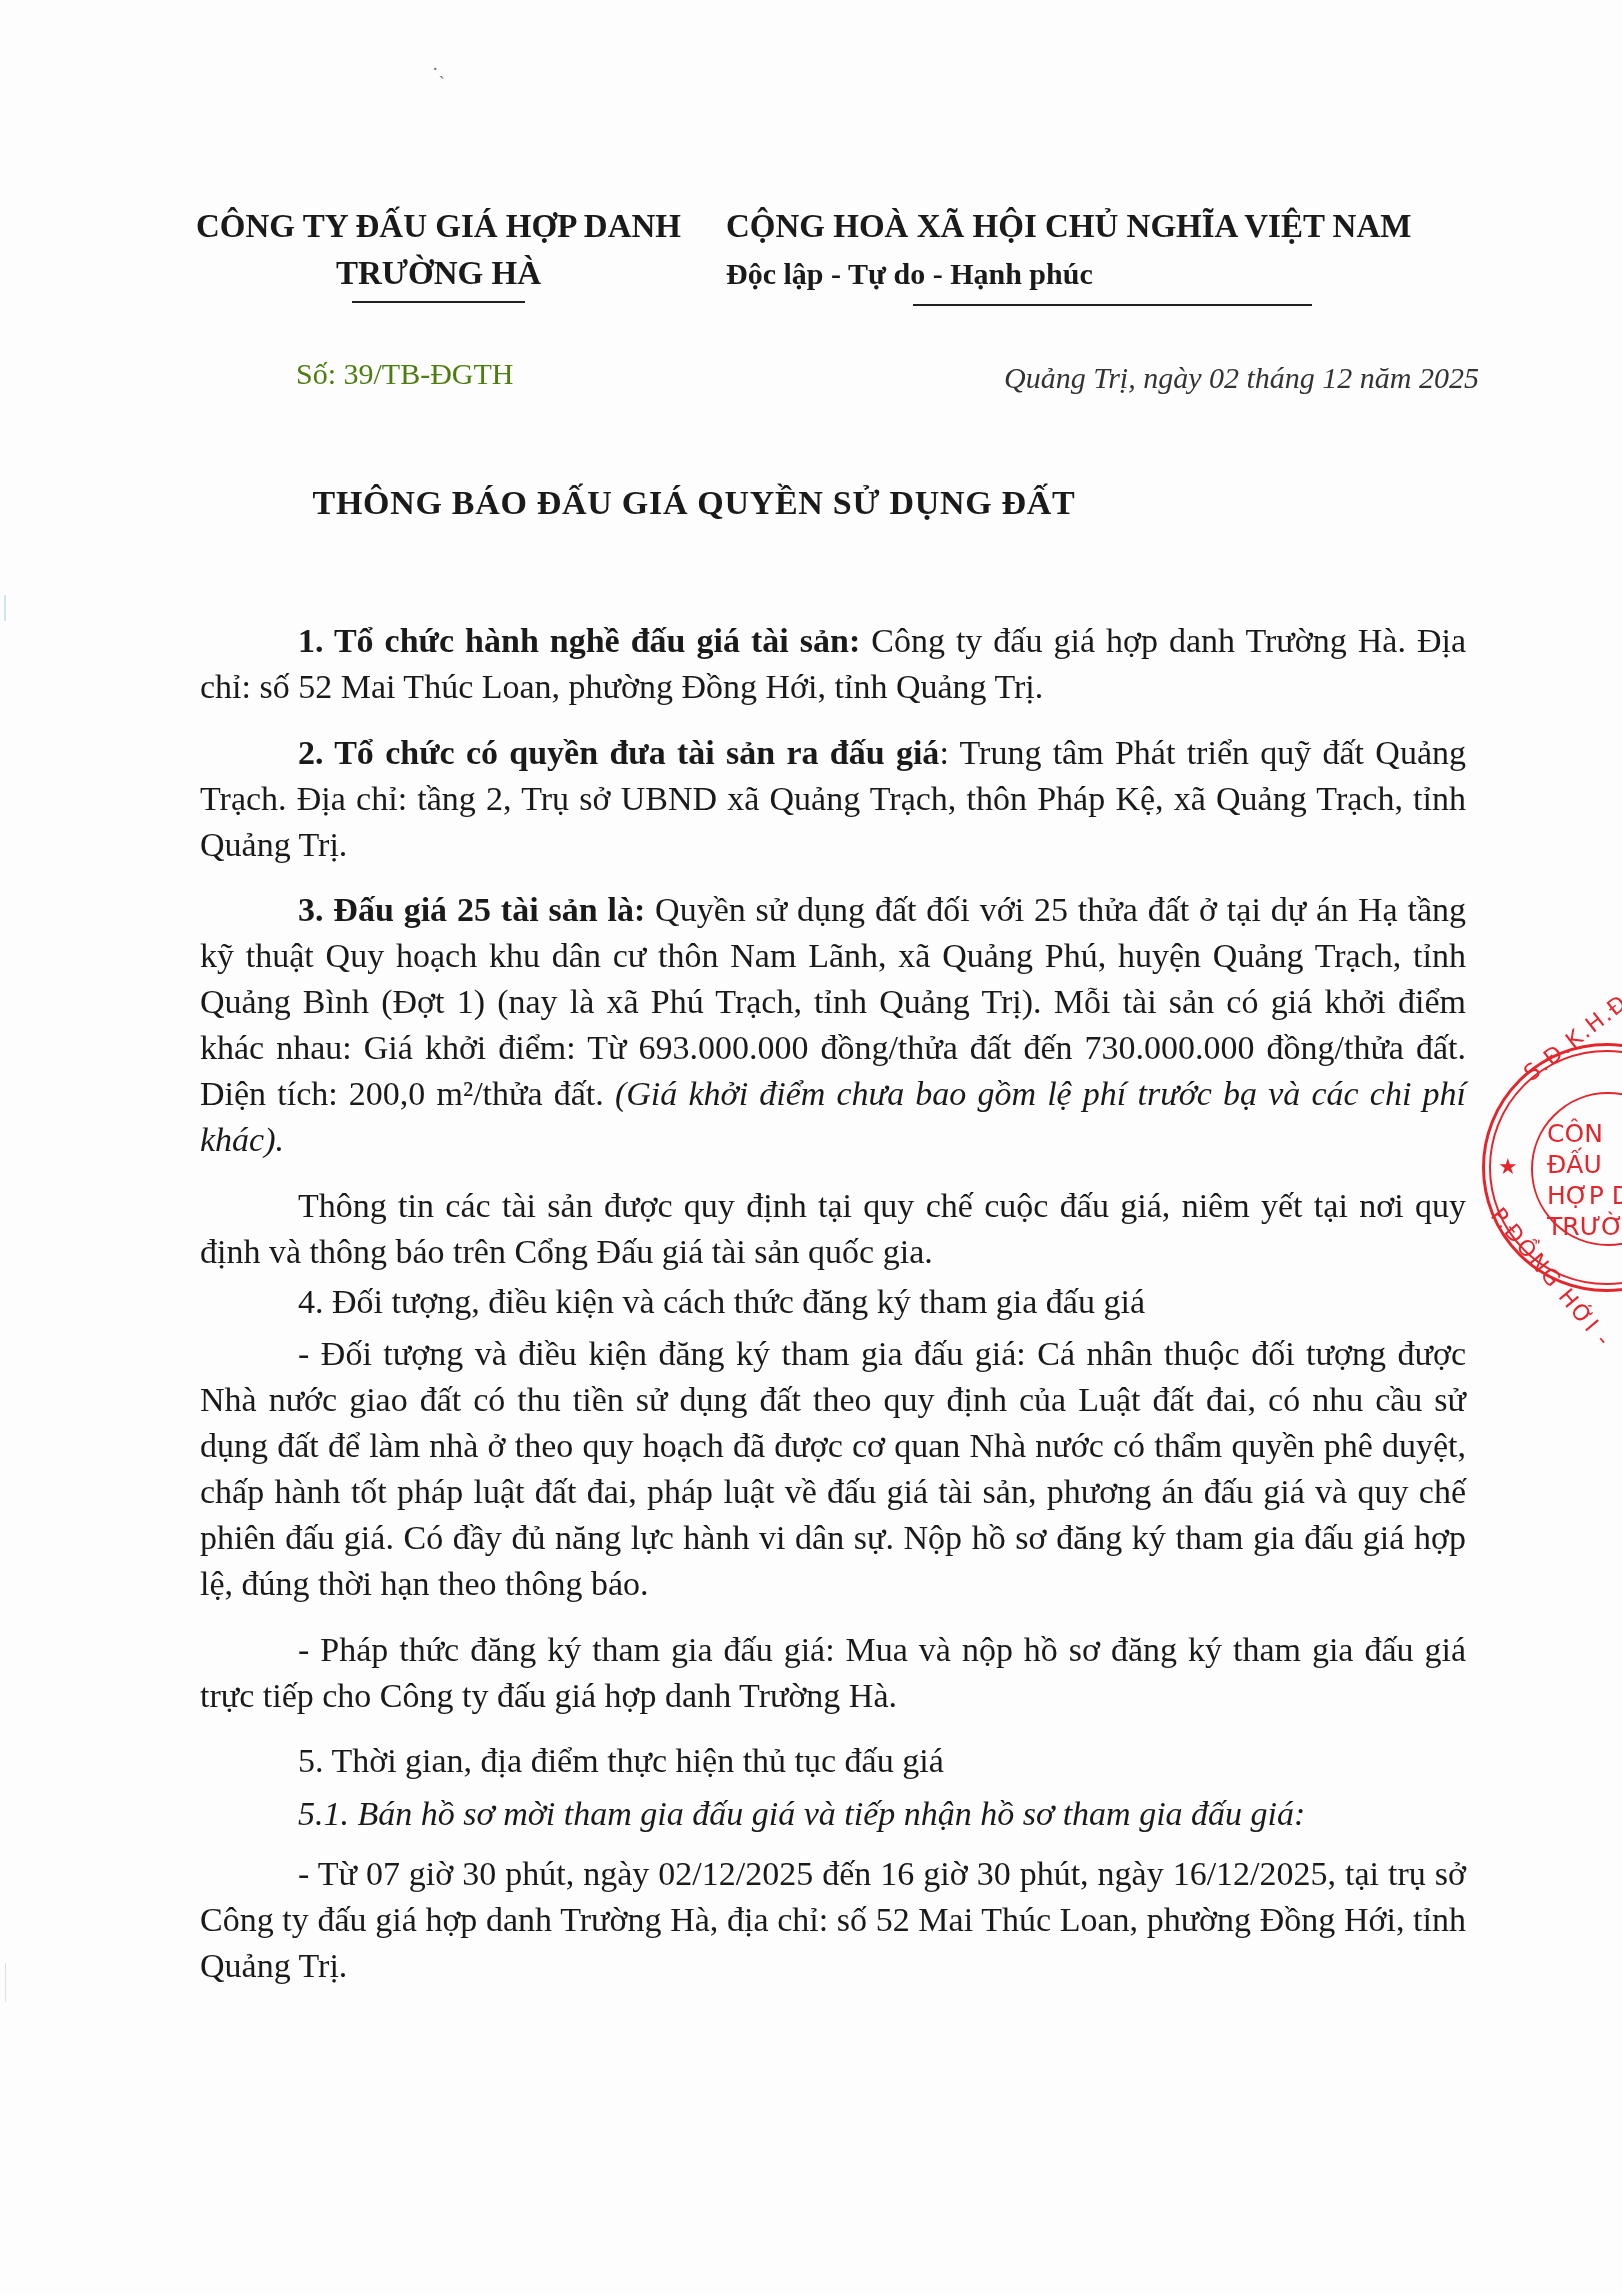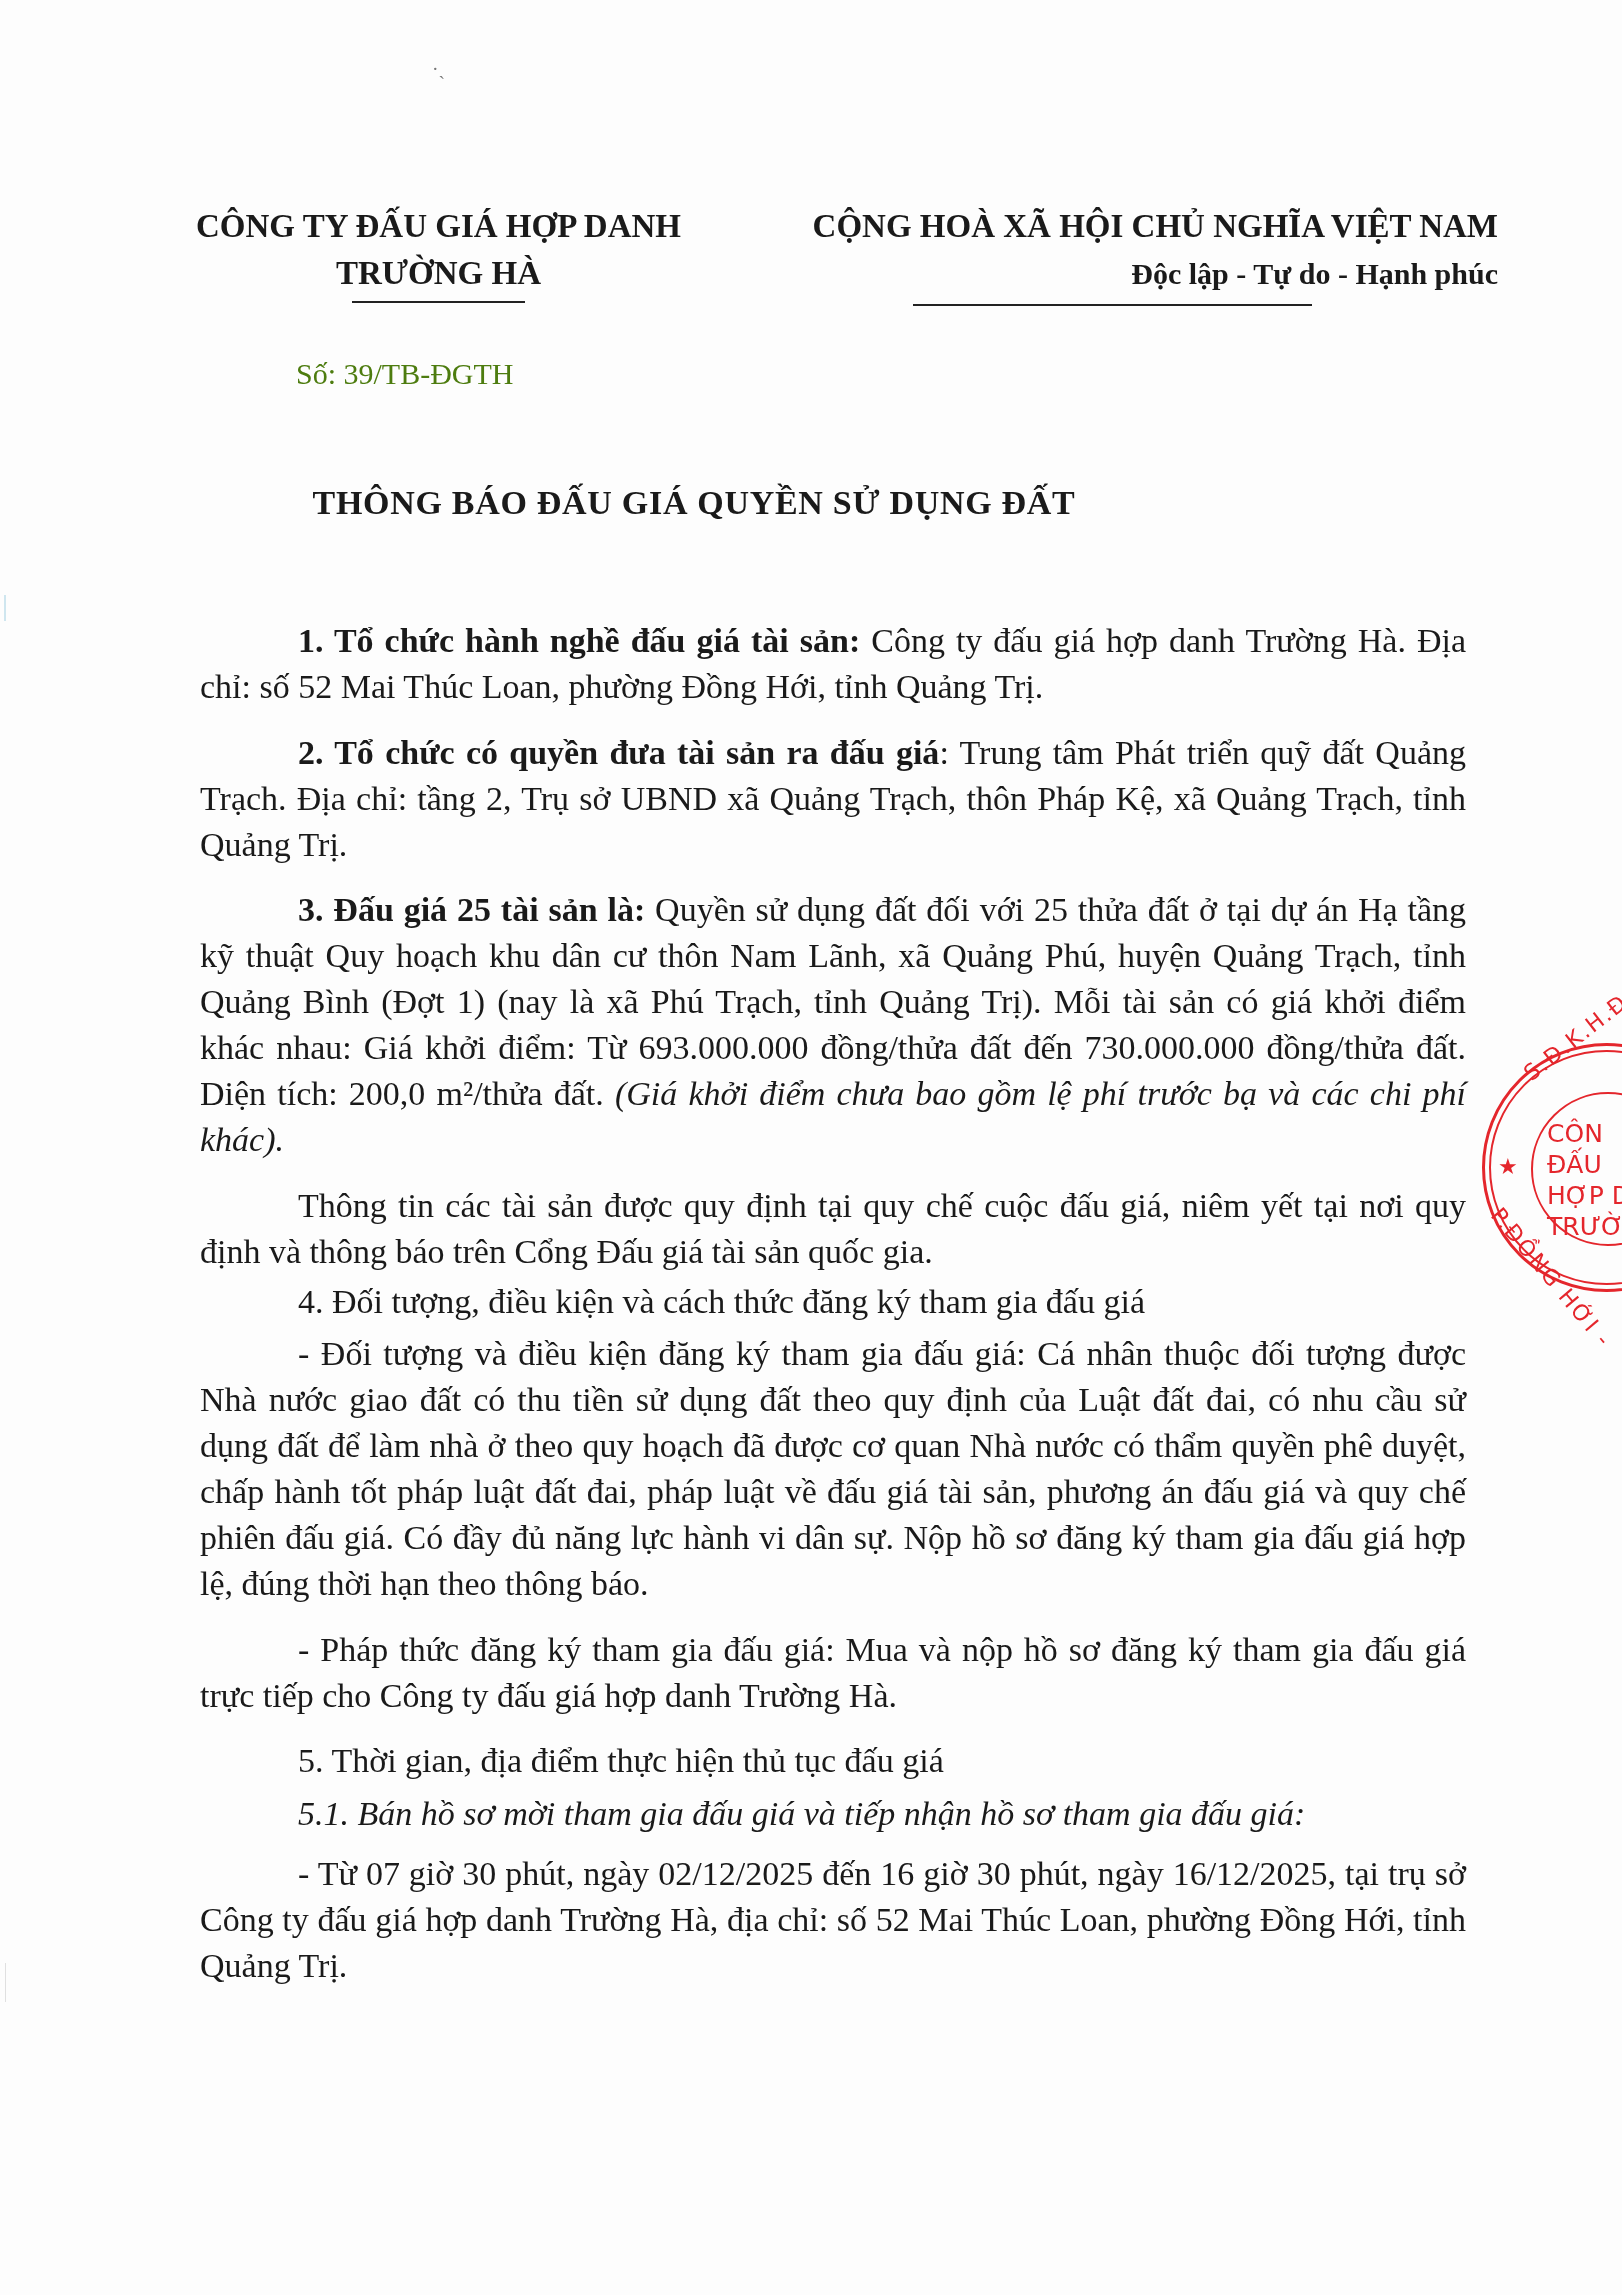--- a/index.html
+++ b/index.html
@@ -53,21 +53,21 @@
     .hdr-left .rule {
       width: 173px;
       height: 2px;
       background: #222;
       margin: 3.9px auto 0 auto;
     }
     .hdr-right {
       position: absolute;
       left: 726px; top: 203px;
       width: 772px;
-      text-align: right;
+      text-align: left;
       font-weight: bold;
       font-family: Liberation Serif, serif;
     }
     .hdr-right .nation {
       font-size: 33px;
       line-height: 47px;
       white-space: nowrap;
     }
     .hdr-right .motto {
       font-size: 30px;
@@ -203,20 +203,21 @@
     <div class="rule"></div>
   </div>
 
   <div class="hdr-right">
     <div class="nation">CỘNG HOÀ XÃ HỘI CHỦ NGHĨA VIỆT NAM</div>
     <div class="motto">Độc lập - Tự do - Hạnh phúc</div>
     <div class="rule"></div>
   </div>
 
   <div class="docnum">Số: 39/TB-ĐGTH</div>
+  <div class="docdate">Quảng Trị, ngày 02 tháng 12 năm 2025</div>
 
   <div class="title">THÔNG BÁO ĐẤU GIÁ QUYỀN SỬ DỤNG ĐẤT</div>
 
   <div class="body">
 
     <p class="spaced">
       <b>1. Tổ chức hành nghề đấu giá tài sản:</b><span> Công ty đấu giá hợp danh Trường Hà. Địa chỉ: số 52 Mai Thúc Loan, phường Đồng Hới, tỉnh Quảng Trị.</span>
     </p>
 
     <p class="spaced">

